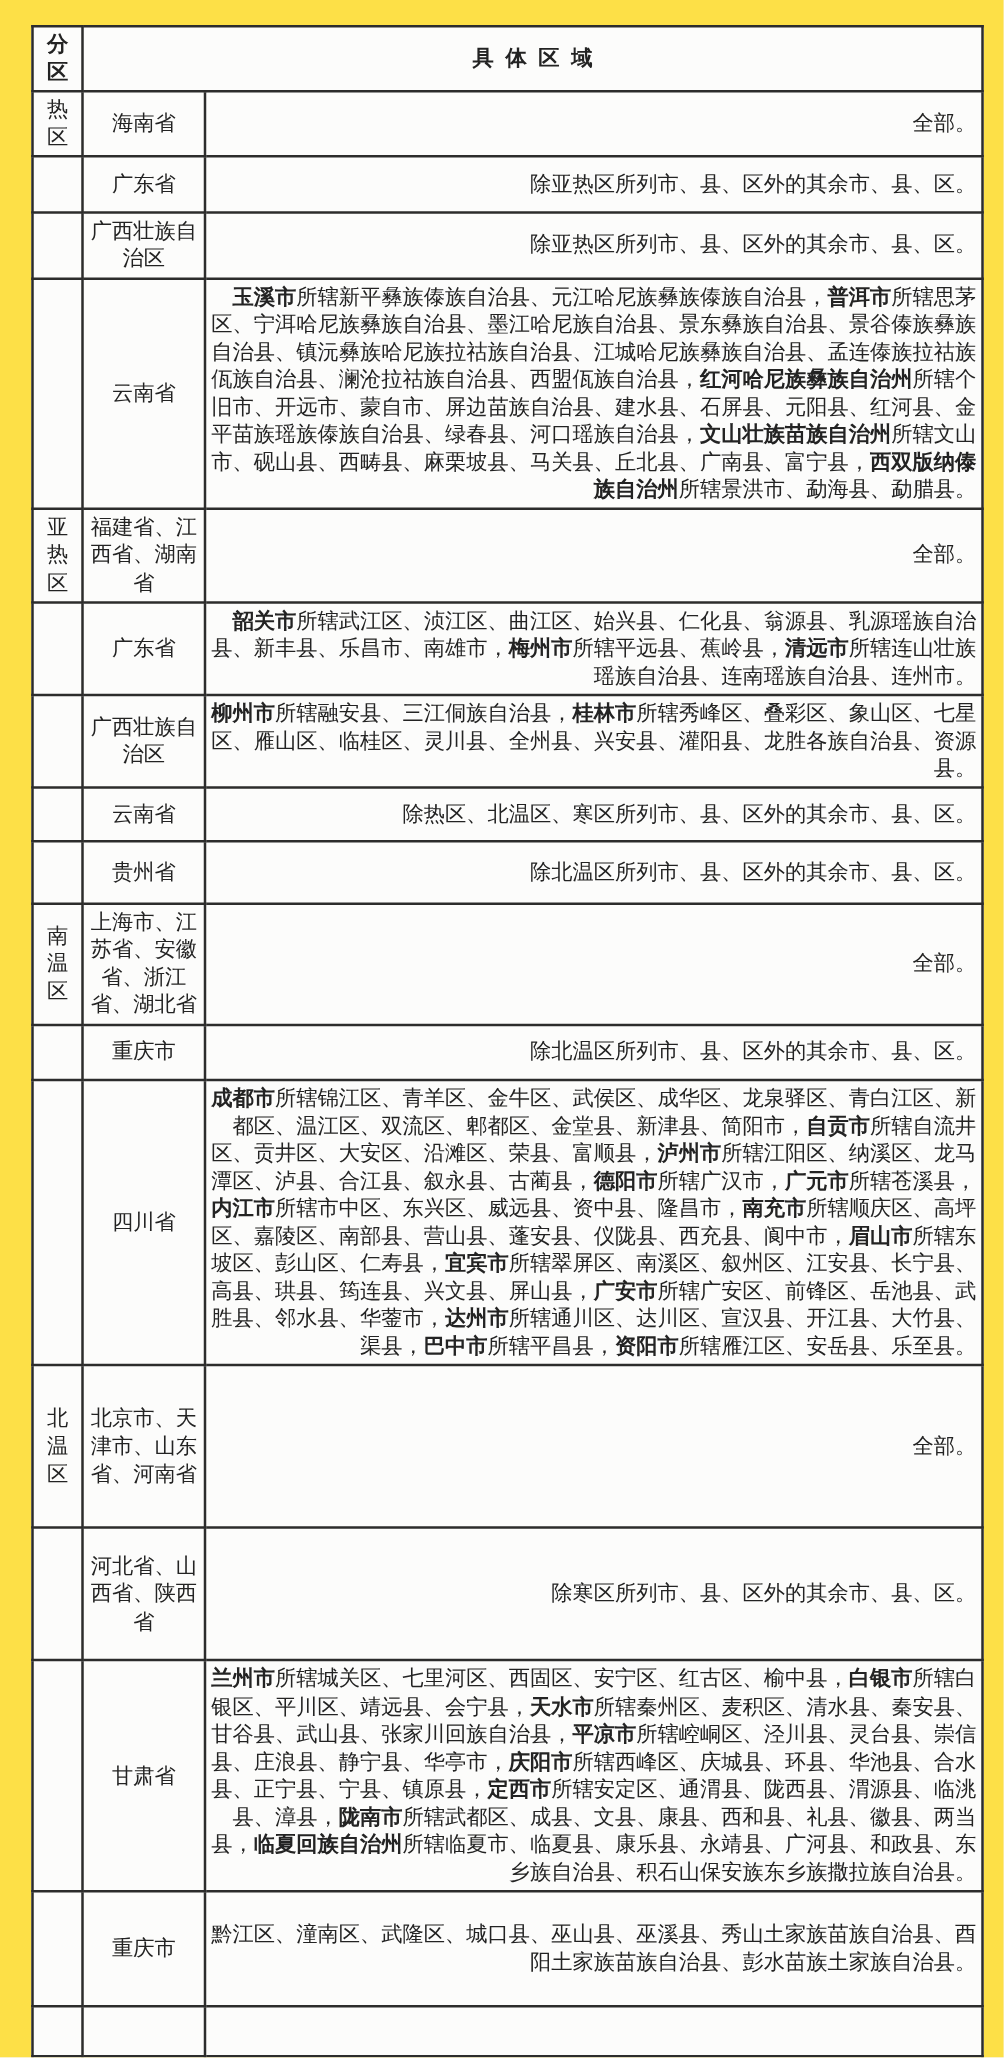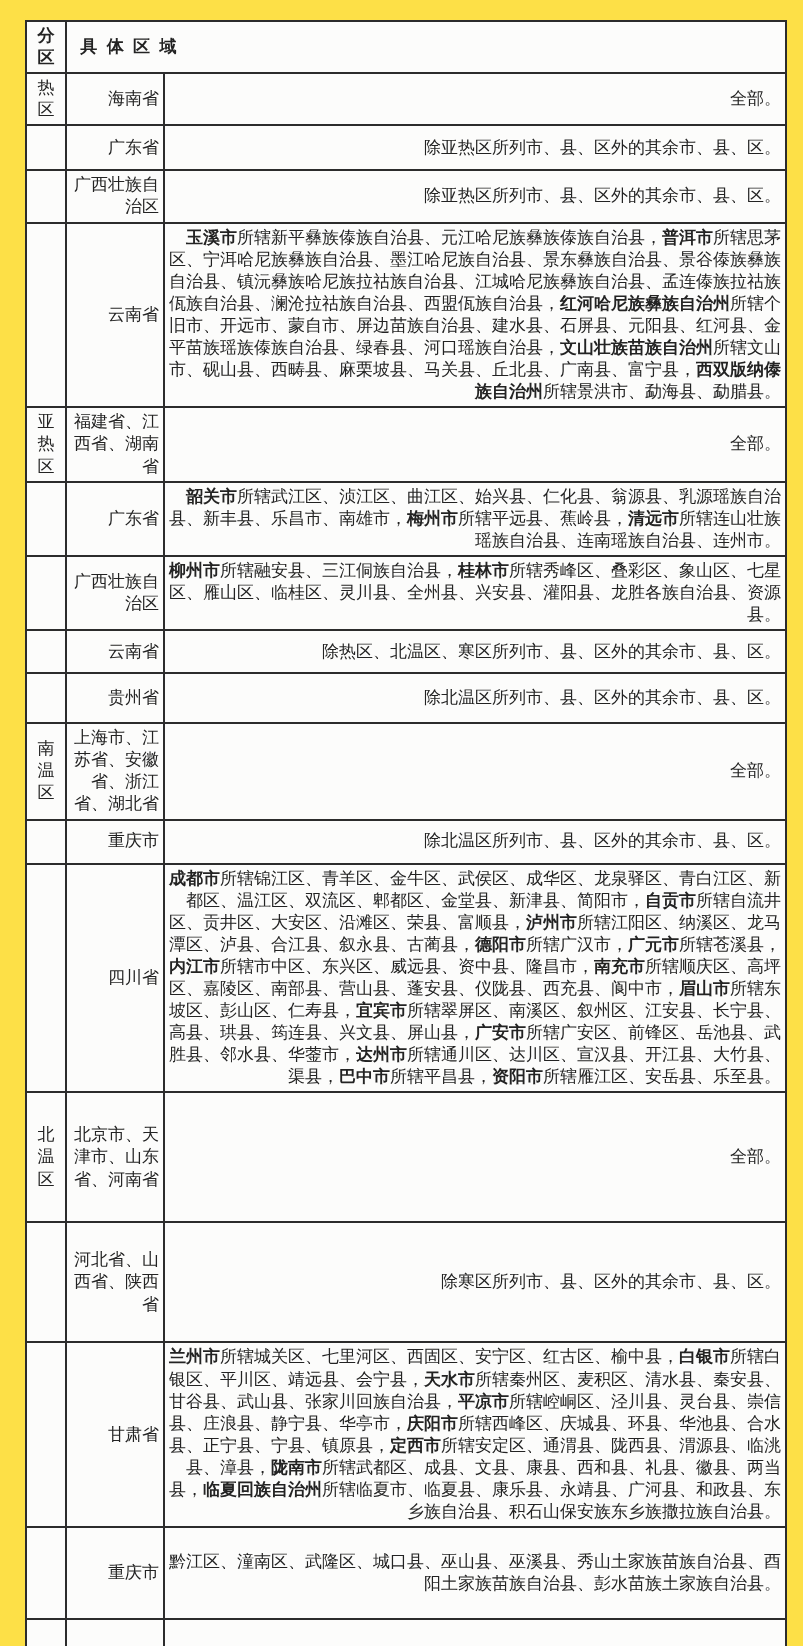--- a/index.html
+++ b/index.html
@@ -42,32 +42,32 @@
   th.zone-h {
     font-weight: 700;
     font-size: 17px;
     text-align: center;
     padding: 2px 9px;
     height: 44px;
   }
   th.region-h {
     font-weight: 700;
     font-size: 18px;
-    text-align: left;
+    text-align: center;
     letter-spacing: 0.55em;
     text-indent: 0.55em;
   }
   td.zone {
     text-align: center;
     font-size: 17.5px;
     padding: 2px 9px;
     margin-left: 48px;
   }
   td.prov {
-    text-align: right;
+    text-align: center;
     padding: 2px 5px;
   }
   td.region {
     text-align: right;
     padding: 4px 8px;
   }
   td.region b { font-weight: 700; }
 </style>
 </head>
 <body>
@@ -144,21 +144,21 @@
         <tr>
           <td class="zone"></td>
           <td class="prov">四川省</td>
           <td class="region"><b>成都市</b><span>所辖锦江区、青羊区、金牛区、武侯区、成华区、龙泉驿区、青白江区、新都区、温江区、双流区、郫都区、金堂县、新津县、简阳市，</span><b>自贡市</b><span>所辖自流井区、贡井区、大安区、沿滩区、荣县、富顺县，</span><b>泸州市</b><span>所辖江阳区、纳溪区、龙马潭区、泸县、合江县、叙永县、古蔺县，</span><b>德阳市</b><span>所辖广汉市，</span><b>广元市</b><span>所辖苍溪县，</span><b>内江市</b><span>所辖市中区、东兴区、威远县、资中县、隆昌市，</span><b>南充市</b><span>所辖顺庆区、高坪区、嘉陵区、南部县、营山县、蓬安县、仪陇县、西充县、阆中市，</span><b>眉山市</b><span>所辖东坡区、彭山区、仁寿县，</span><b>宜宾市</b><span>所辖翠屏区、南溪区、叙州区、江安县、长宁县、高县、珙县、筠连县、兴文县、屏山县，</span><b>广安市</b><span>所辖广安区、前锋区、岳池县、武胜县、邻水县、华蓥市，</span><b>达州市</b><span>所辖通川区、达川区、宣汉县、开江县、大竹县、渠县，</span><b>巴中市</b><span>所辖平昌县，</span><b>资阳市</b><span>所辖雁江区、安岳县、乐至县。</span></td>
         </tr>
         <tr style="height: 130px;">
           <td class="zone">北温区</td>
           <td class="prov">北京市、天津市、山东省、河南省</td>
           <td class="region"><span>全部。</span></td>
         </tr>
-        <tr style="height: 120px;">
+        <tr style="height: 106px;">
           <td class="zone"></td>
           <td class="prov">河北省、山西省、陕西省</td>
           <td class="region"><span>除寒区所列市、县、区外的其余市、县、区。</span></td>
         </tr>
         <tr>
           <td class="zone"></td>
           <td class="prov">甘肃省</td>
           <td class="region"><b>兰州市</b><span>所辖城关区、七里河区、西固区、安宁区、红古区、榆中县，</span><b>白银市</b><span>所辖白银区、平川区、靖远县、会宁县，</span><b>天水市</b><span>所辖秦州区、麦积区、清水县、秦安县、甘谷县、武山县、张家川回族自治县，</span><b>平凉市</b><span>所辖崆峒区、泾川县、灵台县、崇信县、庄浪县、静宁县、华亭市，</span><b>庆阳市</b><span>所辖西峰区、庆城县、环县、华池县、合水县、正宁县、宁县、镇原县，</span><b>定西市</b><span>所辖安定区、通渭县、陇西县、渭源县、临洮县、漳县，</span><b>陇南市</b><span>所辖武都区、成县、文县、康县、西和县、礼县、徽县、两当县，</span><b>临夏回族自治州</b><span>所辖临夏市、临夏县、康乐县、永靖县、广河县、和政县、东乡族自治县、积石山保安族东乡族撒拉族自治县。</span></td>
         </tr>
         <tr style="height: 92px;">

